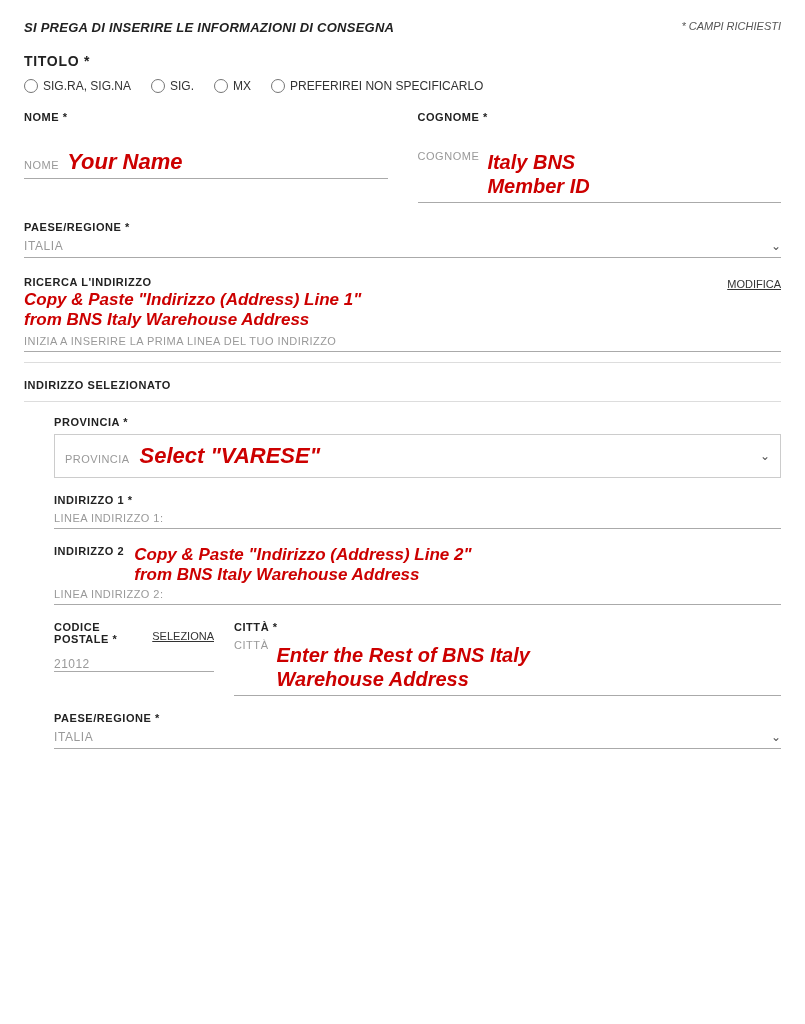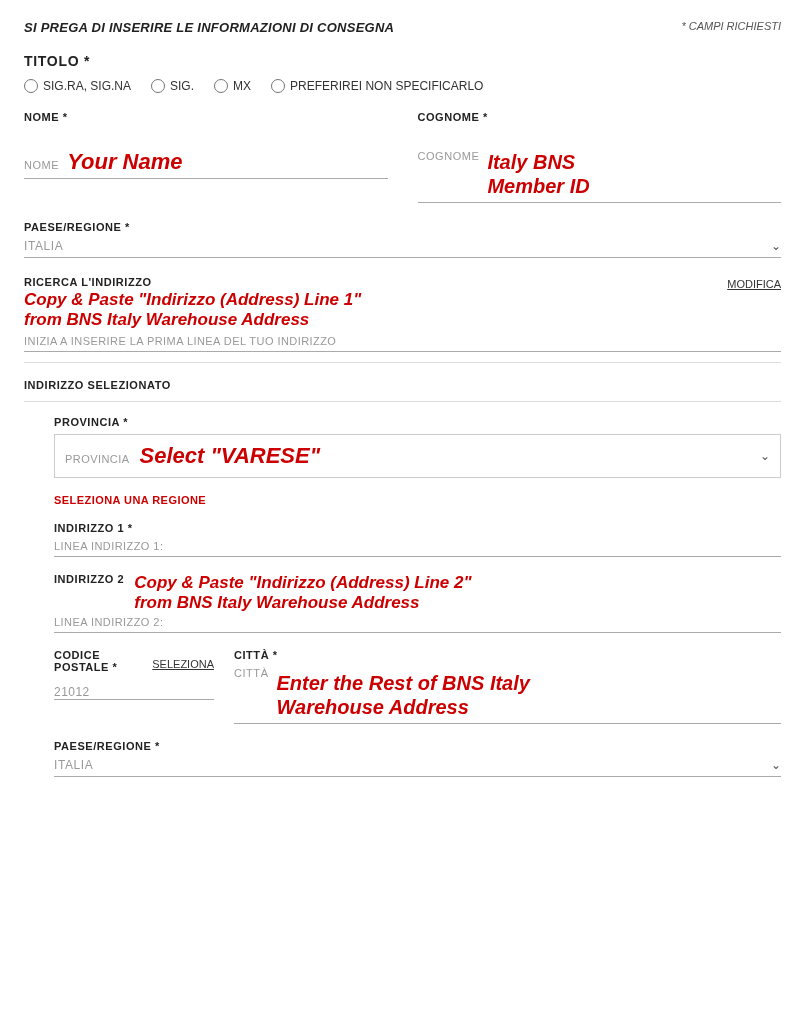--- a/index.html
+++ b/index.html
@@ -424,21 +424,20 @@
       </div>
       <div class="provincia-select-wrapper">
         <div class="provincia-left">
           <span class="provincia-placeholder">PROVINCIA</span>
           <span class="provincia-annotation">Select "VARESE"</span>
         </div>
         <span class="chevron-down">⌄</span>
       </div>
     </div>
 
-    <div class="seleziona-regione">SELEZIONA UNA REGIONE</div>
 
     <div class="indirizzo1-section">
       <div class="field-label">
         <span>INDIRIZZO 1</span>
         <span class="required-star"> *</span>
       </div>
       <div class="linea-placeholder">LINEA INDIRIZZO 1:</div>
     </div>
 
     <div class="indirizzo2-section">

